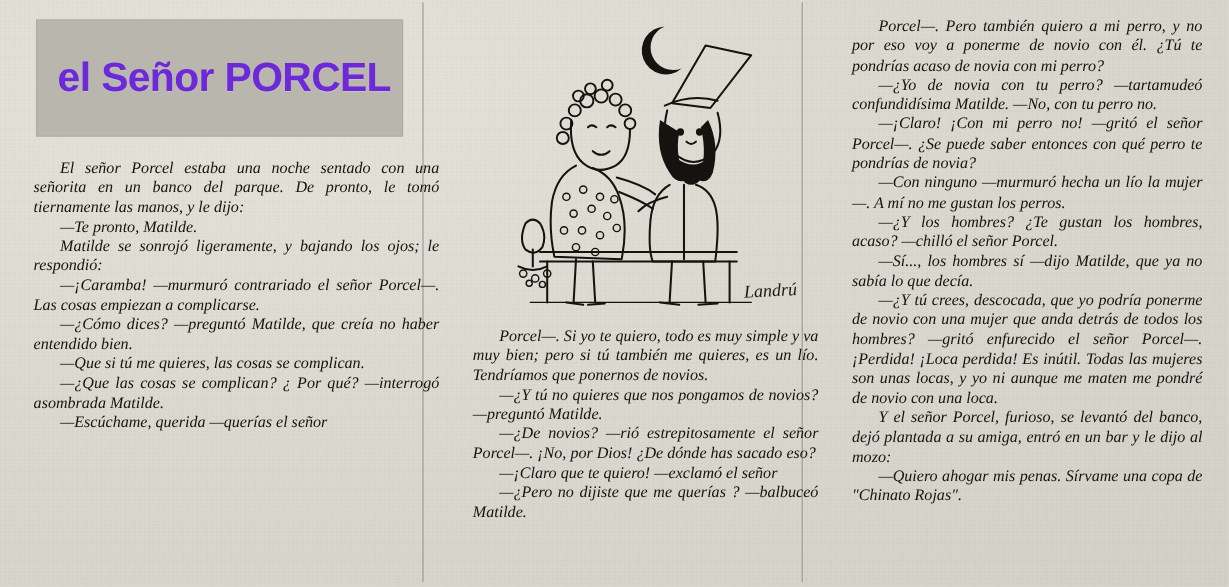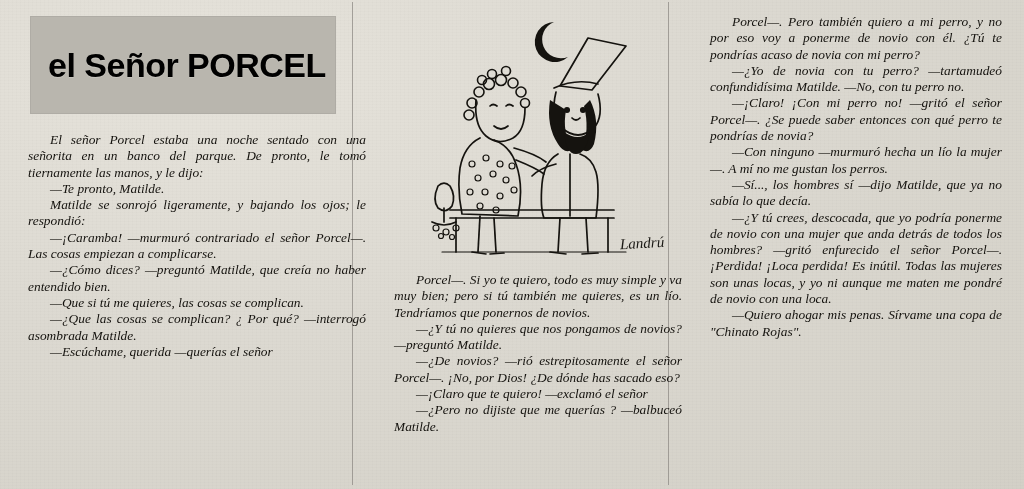--- a/index.html
+++ b/index.html
@@ -65,21 +65,21 @@
     display: flex;
     align-items: center;
     padding-left: 18px;
     box-shadow: inset 0 0 0 1px rgba(0,0,0,0.05);
   }
   .title-text {
     font-family: "Liberation Sans", sans-serif;
     font-weight: bold;
     font-size: 34px;
     letter-spacing: -0.5px;
-    color: #000000;
+    color: #6d28d9;
     line-height: 1;
     text-shadow: 0 1px 0 rgba(255,255,255,0.18);
   }
 
   p.body {
     margin: 0;
     font-size: 13.4px;
     line-height: 16.3px;
     color: #14120e;
     text-align: justify;
@@ -238,19 +238,21 @@
       <p class="body">—¿De novios? —rió estrepitosamente el señor Porcel—. ¡No, por Dios! ¿De dónde has sacado eso?</p>
       <p class="body">—¡Claro que te quiero! —exclamó el señor</p>
       <p class="body">—¿Pero no dijiste que me querías ? —balbuceó Matilde.</p>
     </div>
 
     <div class="col col-right">
       <p class="body first">Porcel—. Pero también quiero a mi perro, y no por eso voy a ponerme de novio con él. ¿Tú te pondrías acaso de novia con mi perro?</p>
       <p class="body">—¿Yo de novia con tu perro? —tartamudeó confundidísima Matilde. —No, con tu perro no.</p>
       <p class="body">—¡Claro! ¡Con mi perro no! —gritó el señor Porcel—. ¿Se puede saber entonces con qué perro te pondrías de novia?</p>
       <p class="body">—Con ninguno —murmuró hecha un lío la mujer—. A mí no me gustan los perros.</p>
+      <p class="body">—¿Y los hombres? ¿Te gustan los hombres, acaso? —chilló el señor Porcel.</p>
       <p class="body">—Sí..., los hombres sí —dijo Matilde, que ya no sabía lo que decía.</p>
       <p class="body">—¿Y tú crees, descocada, que yo podría ponerme de novio con una mujer que anda detrás de todos los hombres? —gritó enfurecido el señor Porcel—. ¡Perdida! ¡Loca perdida! Es inútil. Todas las mujeres son unas locas, y yo ni aunque me maten me pondré de novio con una loca.</p>
+      <p class="body">Y el señor Porcel, furioso, se levantó del banco, dejó plantada a su amiga, entró en un bar y le dijo al mozo:</p>
       <p class="body">—Quiero ahogar mis penas. Sírvame una copa de "Chinato Rojas".</p>
     </div>
 
   </div>
 </div>
 
 </body></html>

